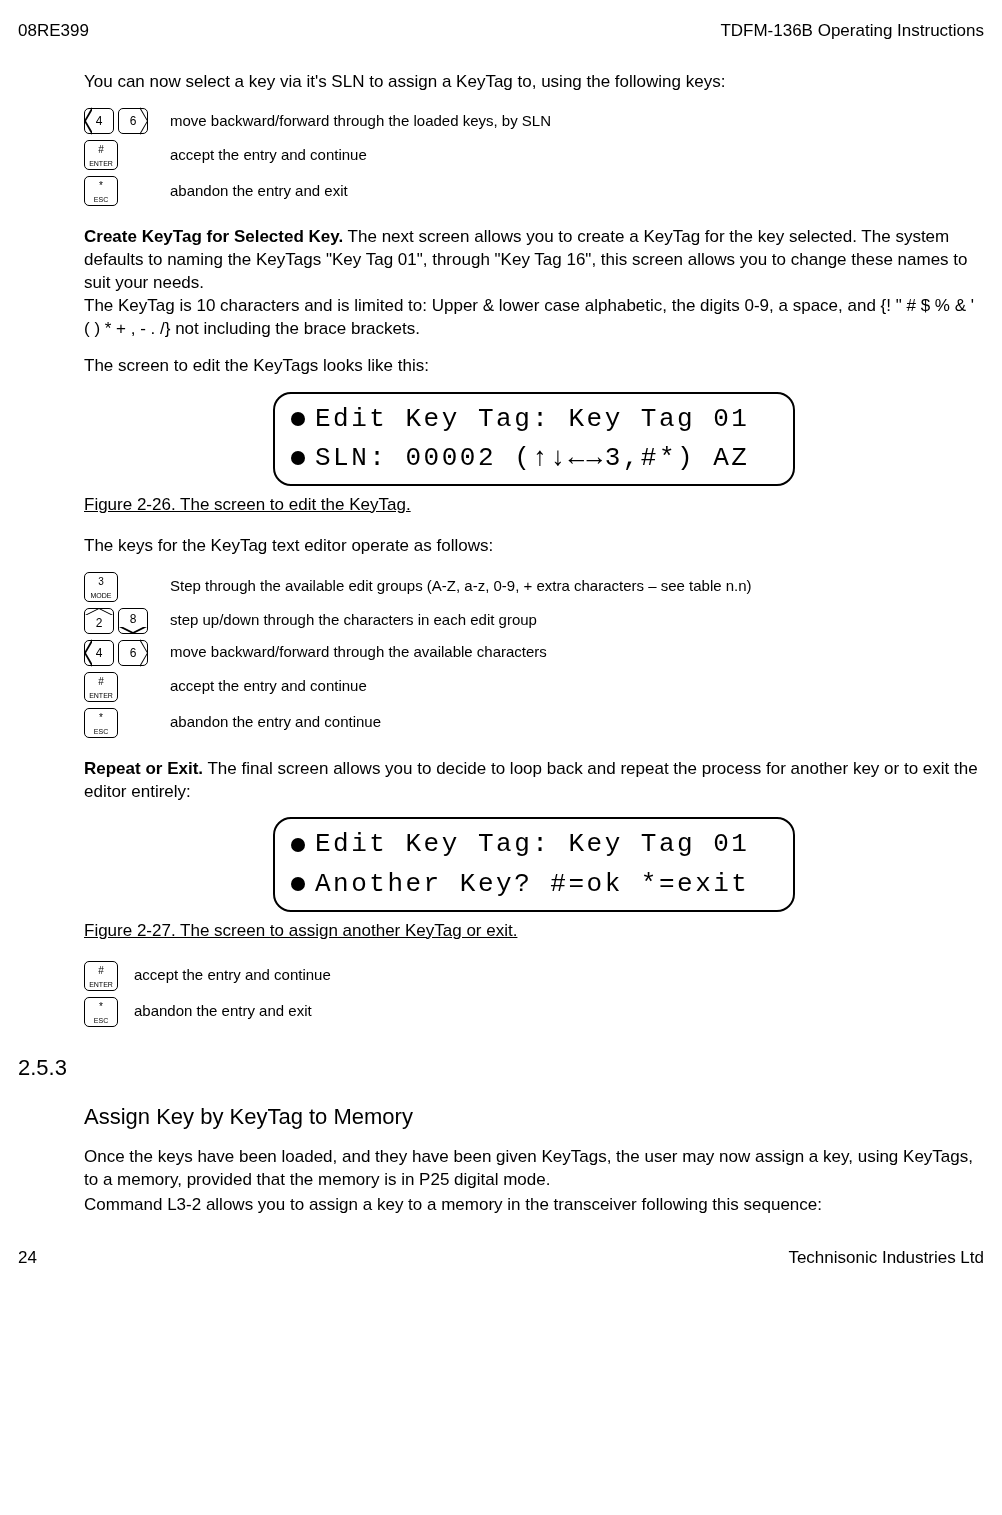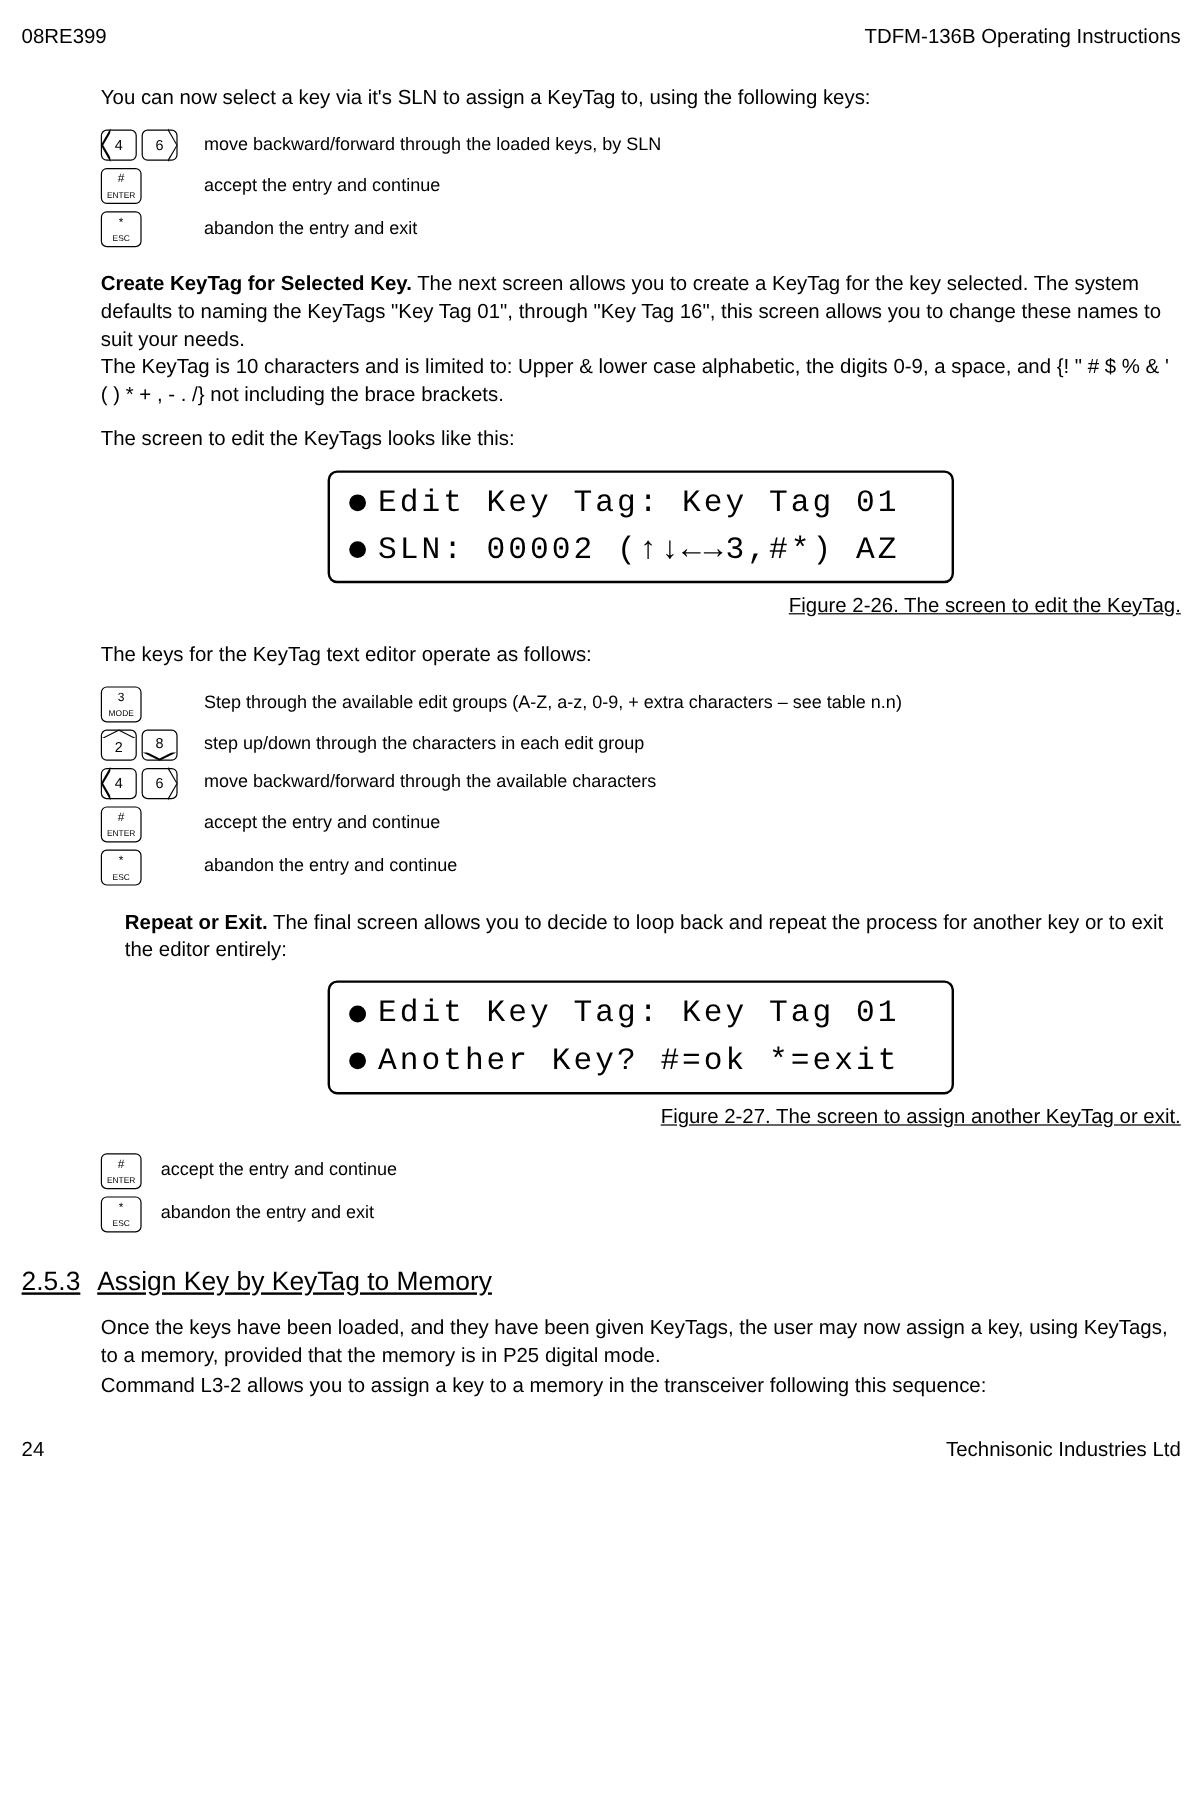--- a/index.html
+++ b/index.html
@@ -168,21 +168,21 @@
     }
     .keycol.single {
       min-width: 76px;
     }
     .bold {
       font-weight: bold;
       font-family: Verdana, Arial, sans-serif;
     }
     .lcd-box {
       border: 2px solid #000;
-      border-radius: 8px;
+      border-radius: 18px;
       width: 522px;
       margin: 10px auto 8px;
       padding: 6px 0;
       box-sizing: border-box;
     }
     .lcd-line {
       display: flex;
       align-items: center;
       padding: 2px 16px;
       gap: 10px;
@@ -195,31 +195,31 @@
       flex-shrink: 0;
     }
     .lcd-text {
       font-family: 'Courier New', monospace;
       font-size: 26px;
       letter-spacing: 2.5px;
       white-space: nowrap;
       font-weight: normal;
     }
     .fig-caption {
-      text-align: right;
+      text-align: left;
       text-decoration: underline;
       font-size: 17px;
       margin-bottom: 18px;
     }
     .section-heading {
       font-size: 22px;
-      text-decoration: underline;
       margin: 26px 0 14px 0;
       display: flex;
-      gap: 8px;
+      gap: 20px;
+      flex-direction: column;
     }
     .section-heading .num {
       margin-left: -66px;
       width: 55px;
     }
     ol.steps {
       margin: 8px 0 0 20px;
       padding: 0;
     }
     ol.steps li {
@@ -339,21 +339,21 @@
     <div class="keycol single">
       <div class="keyicon">
         <span class="top">*</span>
         <span class="sub">ESC</span>
       </div>
     </div>
     <div class="keydesc">abandon the entry and continue</div>
   </div>
 </div>
 
-<div class="para" style="margin-top:20px;margin-left:20px;">
+<div class="para" style="margin-top:20px;">
   <span class="bold">Repeat or Exit.</span><span> The final screen allows you to decide to loop back and repeat the process for another key or to exit the editor entirely:</span>
 </div>
 
 <div class="lcd-box">
   <div class="lcd-line">
     <div class="lcd-dot"></div>
     <div class="lcd-text">Edit Key Tag: Key Tag 01</div>
   </div>
   <div class="lcd-line">
     <div class="lcd-dot"></div>

